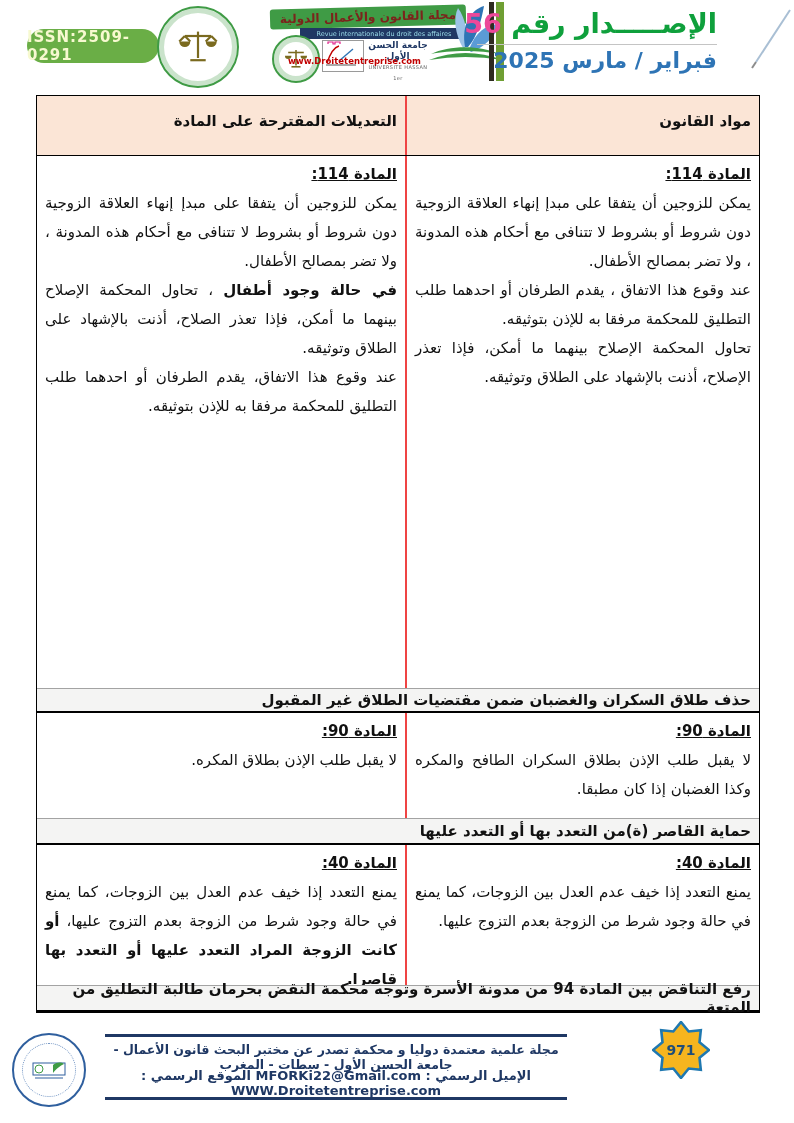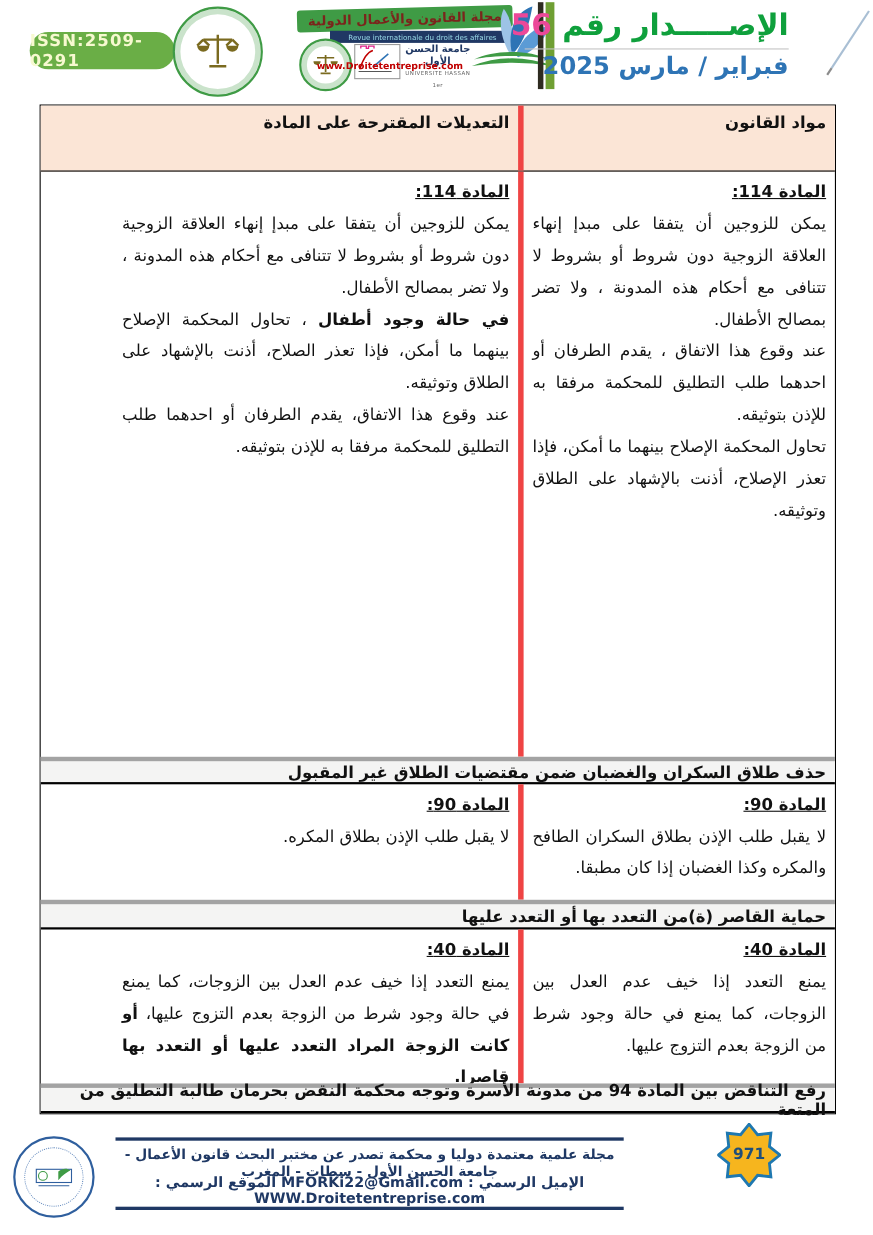--- a/index.html
+++ b/index.html
@@ -36,28 +36,28 @@
   .issue-number{color:#ec4899;}
   .issue-divider{width:240px;height:1px;background:#c4c4c4;margin:2px 0 3px 0;}
   .issue-date{font-weight:bold;font-size:22px;color:#2e74b5;white-space:nowrap;}
   .pencil{position:absolute;left:744px;top:6px;}
 
   
   .doc-table{position:absolute;left:36px;top:95px;width:722px;border:1px solid #000;
     display:flex;flex-direction:column;direction:rtl;font-size:15px;color:#111;}
   .trow{display:flex;box-sizing:border-box;}
   .cell{box-sizing:border-box;padding:4px 8px;}
-  .cell.law{width:288px;border-left:5px solid #ef4444;}
+  .cell.law{width:354px;border-left:2px solid #ef4444;}
   .cell.amend{width:368px;}
   .thead{height:60px;background:#fbe5d6;border-bottom:1px solid #000;font-weight:bold;}
-  .thead .cell{padding-top:6px;}
+  .thead .cell{padding-top:16px;}
   .row114{height:532px;}
   .row90{height:105px;}
   .row40{height:140px;}
-  .sec{height:25px;border-top:4px solid #a3a3a3;border-bottom:2px solid #000;background:#f4f4f3;
+  .sec{height:25px;border-top:1px solid #a3a3a3;border-bottom:2px solid #000;background:#f4f4f3;
     font-weight:bold;display:flex;align-items:center;padding:0 8px;box-sizing:border-box;}
   .sec.s2{height:27px;}
   .sec.s3{height:27px;}
   .cell p{margin:0;line-height:29px;text-align:justify;}
   .mh{font-weight:bold;text-decoration:underline;line-height:27px;text-align:right;}
   .b{font-weight:bold;}
 
   
   .f-rule{position:absolute;left:105px;width:462px;height:3px;background:#1f3864;}
   .f-rule.top{top:1034px;}

